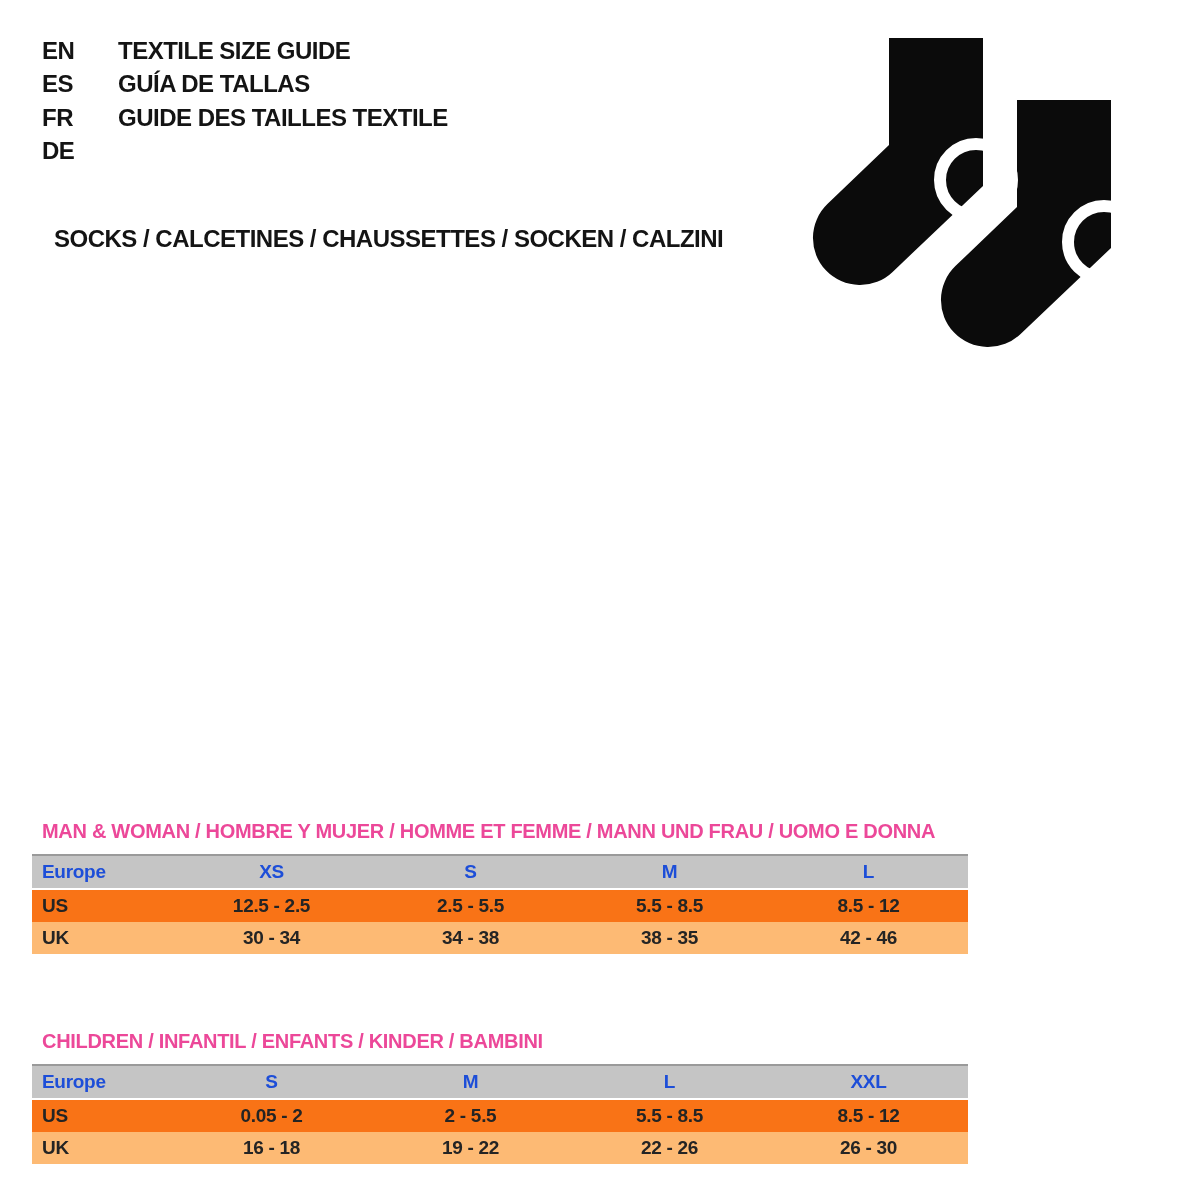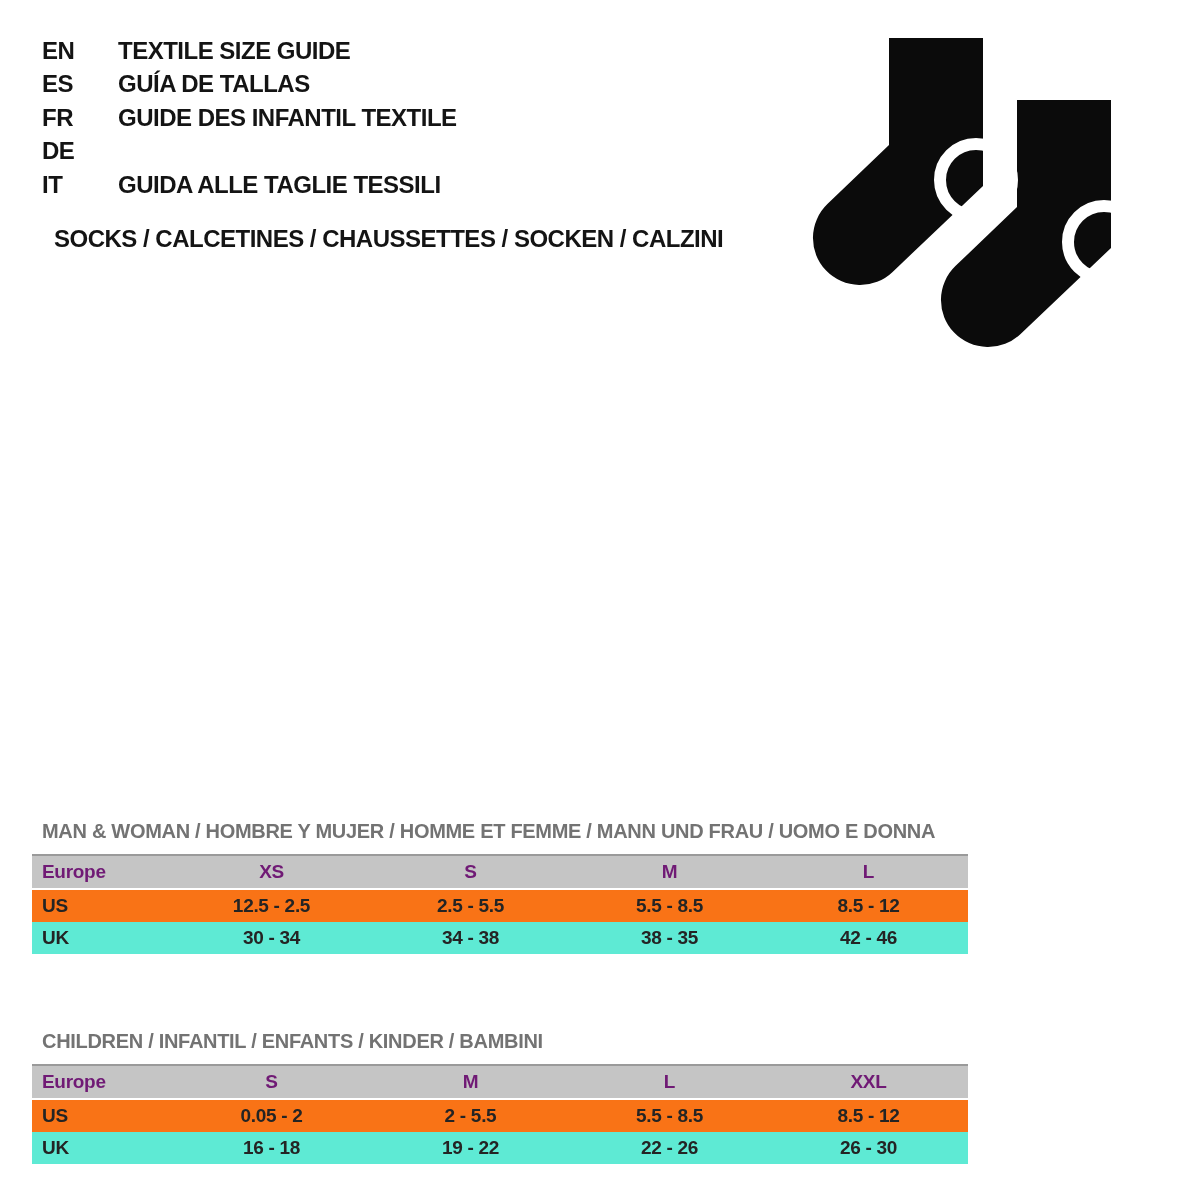--- a/index.html
+++ b/index.html
@@ -61,21 +61,21 @@
     width: 936px;
   }
   .section-title {
     position: absolute;
     left: 10px;
     top: 0;
     font-size: 20px;
     font-weight: bold;
     letter-spacing: -0.3px;
     white-space: nowrap;
-    color: #737373;
+    color: #ec4899;
   }
   table.size-table {
     position: absolute;
     left: 0;
     top: 34px;
     width: 936px;
     border-collapse: collapse;
     table-layout: fixed;
   }
   table.size-table col.c-region { width: 140px; }
@@ -92,51 +92,47 @@
   table.size-table th:first-child,
   table.size-table td:first-child {
     text-align: left;
     padding-left: 10px;
   }
   table.size-table thead tr {
     background: #c5c5c5;
     border-top: 2px solid #9a9a9a;
     border-bottom: 2px solid #ffffff;
   }
-  table.size-table thead th { color: #701a75; }
+  table.size-table thead th { color: #1d4ed8; }
   table.size-table tbody tr.row-0 { background: #f97316; }
-  table.size-table tbody tr.row-1 { background: #5eead4; }
+  table.size-table tbody tr.row-1 { background: #fdba74; }
 
   #section-adult { top: 820px; }
   #section-children { top: 1030px; }
 </style>
 </head>
 <body>
 
 <div class="screen">
 
   <div class="lang-list">
     <div class="lang-row">
       <span class="lang-code">EN</span>
       <span class="lang-text">TEXTILE SIZE GUIDE</span>
     </div>
     <div class="lang-row">
       <span class="lang-code">ES</span>
       <span class="lang-text">GUÍA DE TALLAS</span>
     </div>
     <div class="lang-row">
       <span class="lang-code">FR</span>
-      <span class="lang-text">GUIDE DES INFANTIL TEXTILE</span>
+      <span class="lang-text">GUIDE DES TAILLES TEXTILE</span>
     </div>
     <div class="lang-row">
       <span class="lang-code">DE</span>
-    </div>
-    <div class="lang-row">
-      <span class="lang-code">IT</span>
-      <span class="lang-text">GUIDA ALLE TAGLIE TESSILI</span>
     </div>
   </div>
 
   <div class="product-line">SOCKS / CALCETINES / CHAUSSETTES / SOCKEN / CALZINI</div>
 
   <svg class="socks-icon" width="345" height="330" viewBox="0 0 345 330" aria-hidden="true">
     <path fill="#0b0b0b" d="M79,13 H173 V161 L82.6,246.9 A47,47 0 0 1 17.4,179.1 L79,120 Z"></path>
     <path fill="#0b0b0b" d="M207,75 H301 V223 L210.6,308.9 A47,47 0 0 1 145.4,241.1 L207,182 Z"></path>
     <circle cx="166" cy="155" r="36" fill="none" stroke="#ffffff" stroke-width="12"></circle>
     <circle cx="294" cy="217" r="36" fill="none" stroke="#ffffff" stroke-width="12"></circle>

